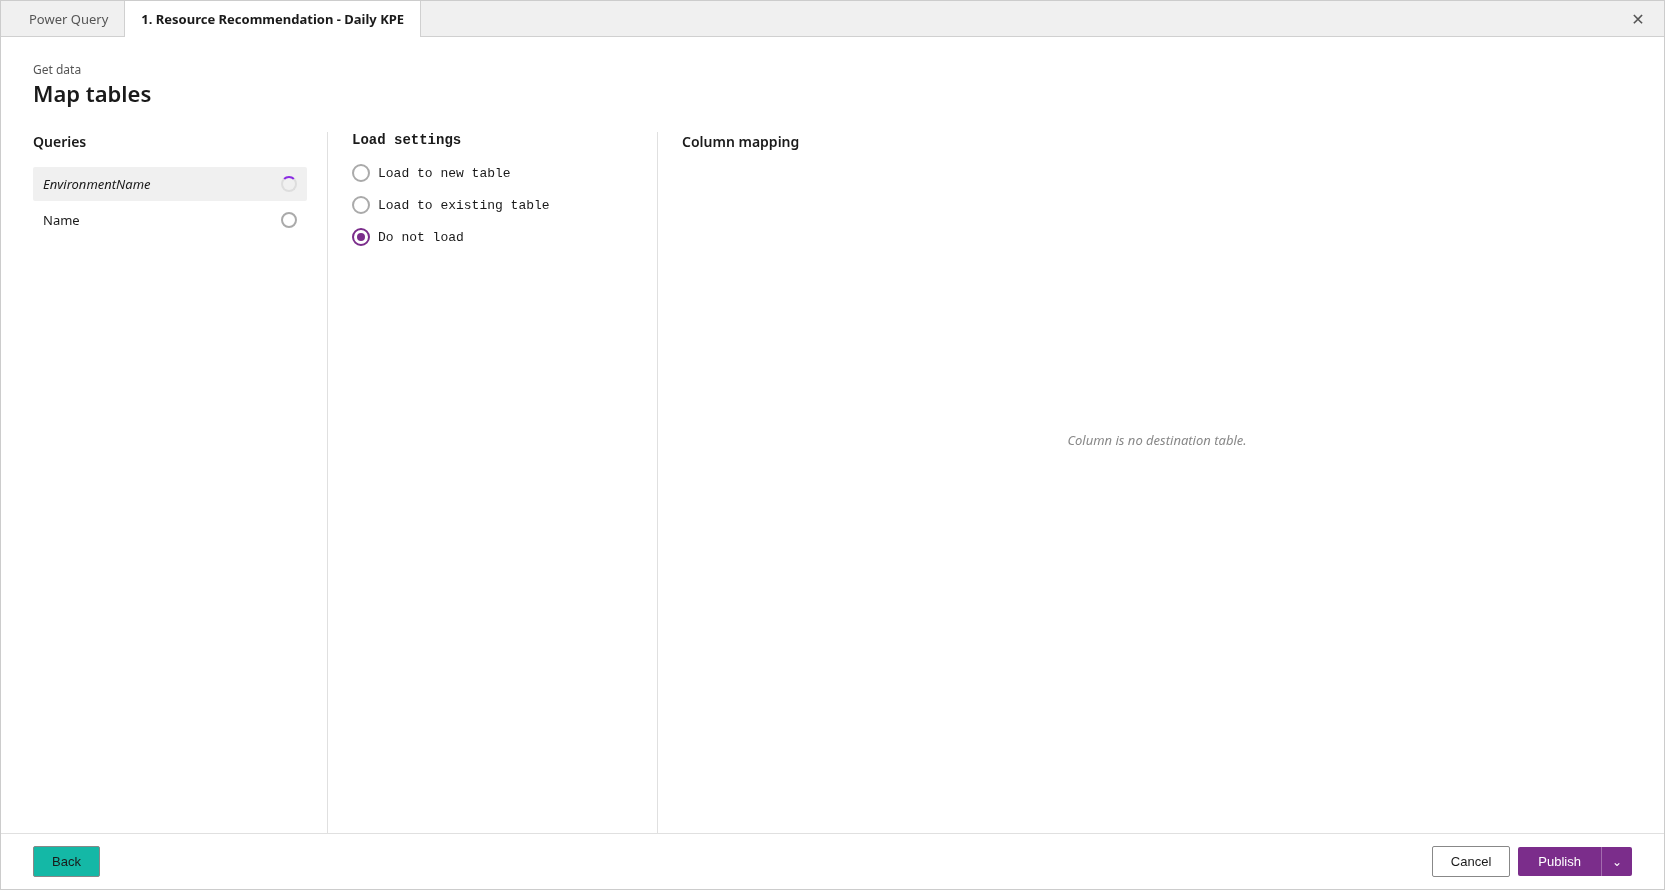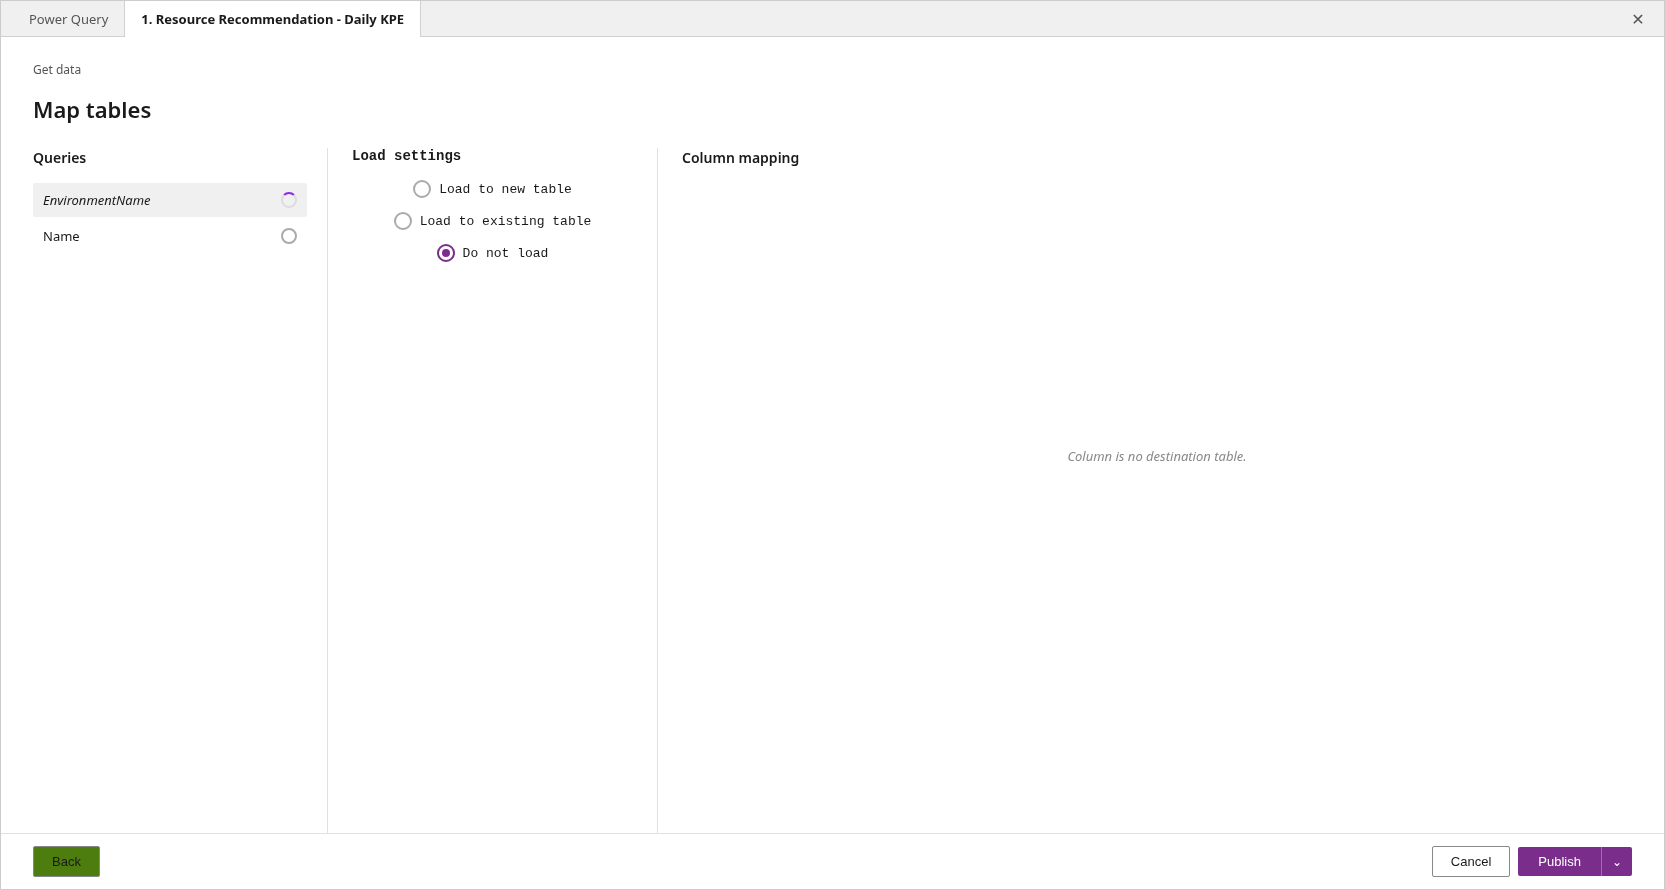--- a/index.html
+++ b/index.html
@@ -65,21 +65,21 @@
     .content-area {
       flex: 1;
       display: flex;
       flex-direction: column;
       padding: 24px 32px 0 32px;
       overflow: hidden;
     }
     .page-breadcrumb {
       font-size: 12px;
       color: #555;
-      margin-bottom: 16px;
+      margin-bottom: 0;
     }
     .page-title {
       font-size: 22px;
       font-weight: 600;
       color: #1a1a1a;
       margin-bottom: 24px;
     }
     .main-columns {
       display: flex;
       flex: 1;
@@ -137,21 +137,20 @@
       border-radius: 50%;
       border: 2px solid #aaa;
       display: inline-block;
       flex-shrink: 0;
     }
     .radio-group {
       display: flex;
       flex-direction: column;
       gap: 14px;
       margin-top: 4px;
-      align-items: center;
     }
     .radio-option {
       display: flex;
       align-items: center;
       gap: 8px;
       cursor: pointer;
       font-size: 13px;
     }
     .radio-circle {
       width: 18px;
@@ -185,21 +184,21 @@
       align-items: center;
       justify-content: space-between;
       padding: 12px 32px;
       border-top: 1px solid #e0e0e0;
       flex-shrink: 0;
       background: #fff;
     }
     .btn-back {
       padding: 7px 18px;
       border: 1px solid #888;
-      background: #4d7c0f;
+      background: #14b8a6;
       color: #1a1a1a;
       font-size: 13px;
       cursor: pointer;
       border-radius: 2px;
     }
     .footer-right {
       display: flex;
       align-items: center;
       gap: 8px;
     }

